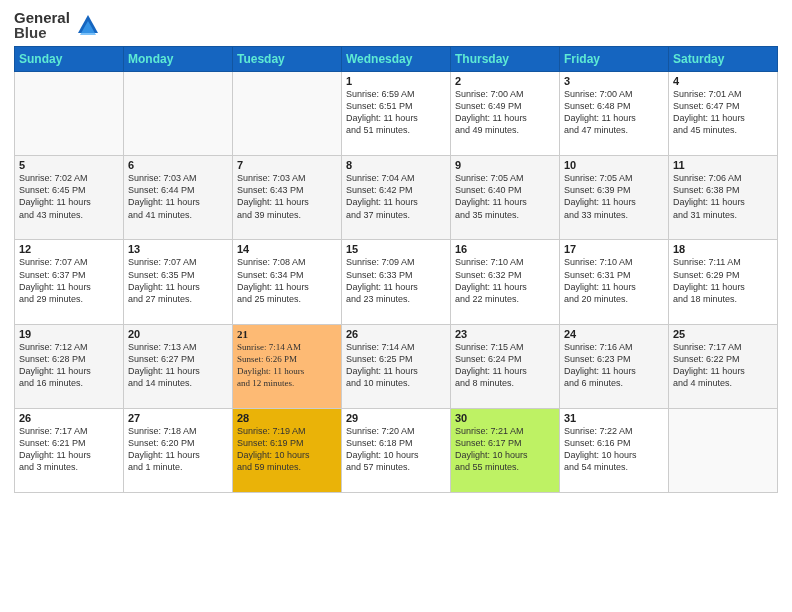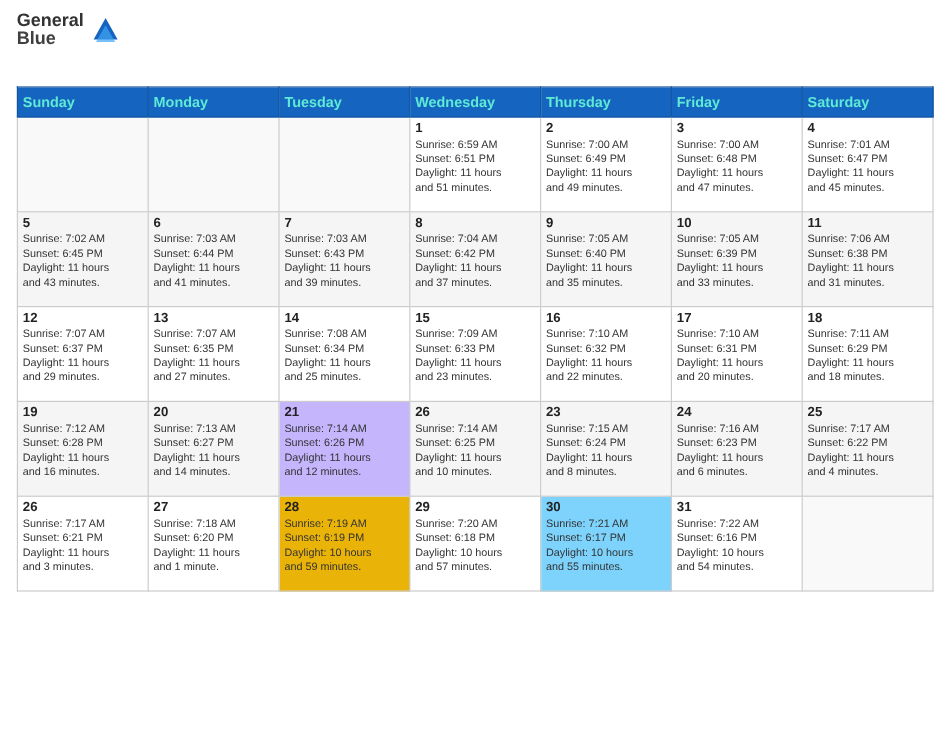--- a/index.html
+++ b/index.html
@@ -9,21 +9,20 @@
       width: 792px;
       height: 612px;
       overflow: hidden;
     }
     .container {
       width: 792px;
       height: 503px;
       padding: 10px 14px 10px 14px;
       display: flex;
       flex-direction: column;
-      gap: 26px;
     }
     .header {
       display: flex;
       justify-content: space-between;
       align-items: flex-start;
       margin-bottom: 6px;
     }
     .logo {
       display: flex;
       align-items: center;
@@ -283,21 +282,21 @@
 Daylight: 11 hours
 and 16 minutes.</div>
           </td>
           <td style="background: rgb(245, 245, 245);">
             <div class="day-number">20</div>
             <div class="day-info" style="white-space: pre-line;">Sunrise: 7:13 AM
 Sunset: 6:27 PM
 Daylight: 11 hours
 and 14 minutes.</div>
           </td>
-          <td style="background: #c4b5fd;">
+          <td style="background: #fdba74; font-family: Liberation Serif, serif;">
             <div class="day-number">21</div>
             <div class="day-info" style="white-space: pre-line;">Sunrise: 7:14 AM
 Sunset: 6:26 PM
 Daylight: 11 hours
 and 12 minutes.</div>
           </td>
           <td style="background: rgb(245, 245, 245);">
             <div class="day-number">26</div>
             <div class="day-info" style="white-space: pre-line;">Sunrise: 7:14 AM
 Sunset: 6:25 PM
@@ -348,21 +347,21 @@
 Daylight: 10 hours
 and 59 minutes.</div>
           </td>
           <td style="background: rgb(255, 255, 255);">
             <div class="day-number">29</div>
             <div class="day-info" style="white-space: pre-line;">Sunrise: 7:20 AM
 Sunset: 6:18 PM
 Daylight: 10 hours
 and 57 minutes.</div>
           </td>
-          <td style="background: #7dd3fc;">
+          <td style="background: #bef264;">
             <div class="day-number">30</div>
             <div class="day-info" style="white-space: pre-line;">Sunrise: 7:21 AM
 Sunset: 6:17 PM
 Daylight: 10 hours
 and 55 minutes.</div>
           </td>
           <td style="background: rgb(255, 255, 255);">
             <div class="day-number">31</div>
             <div class="day-info" style="white-space: pre-line;">Sunrise: 7:22 AM
 Sunset: 6:16 PM

